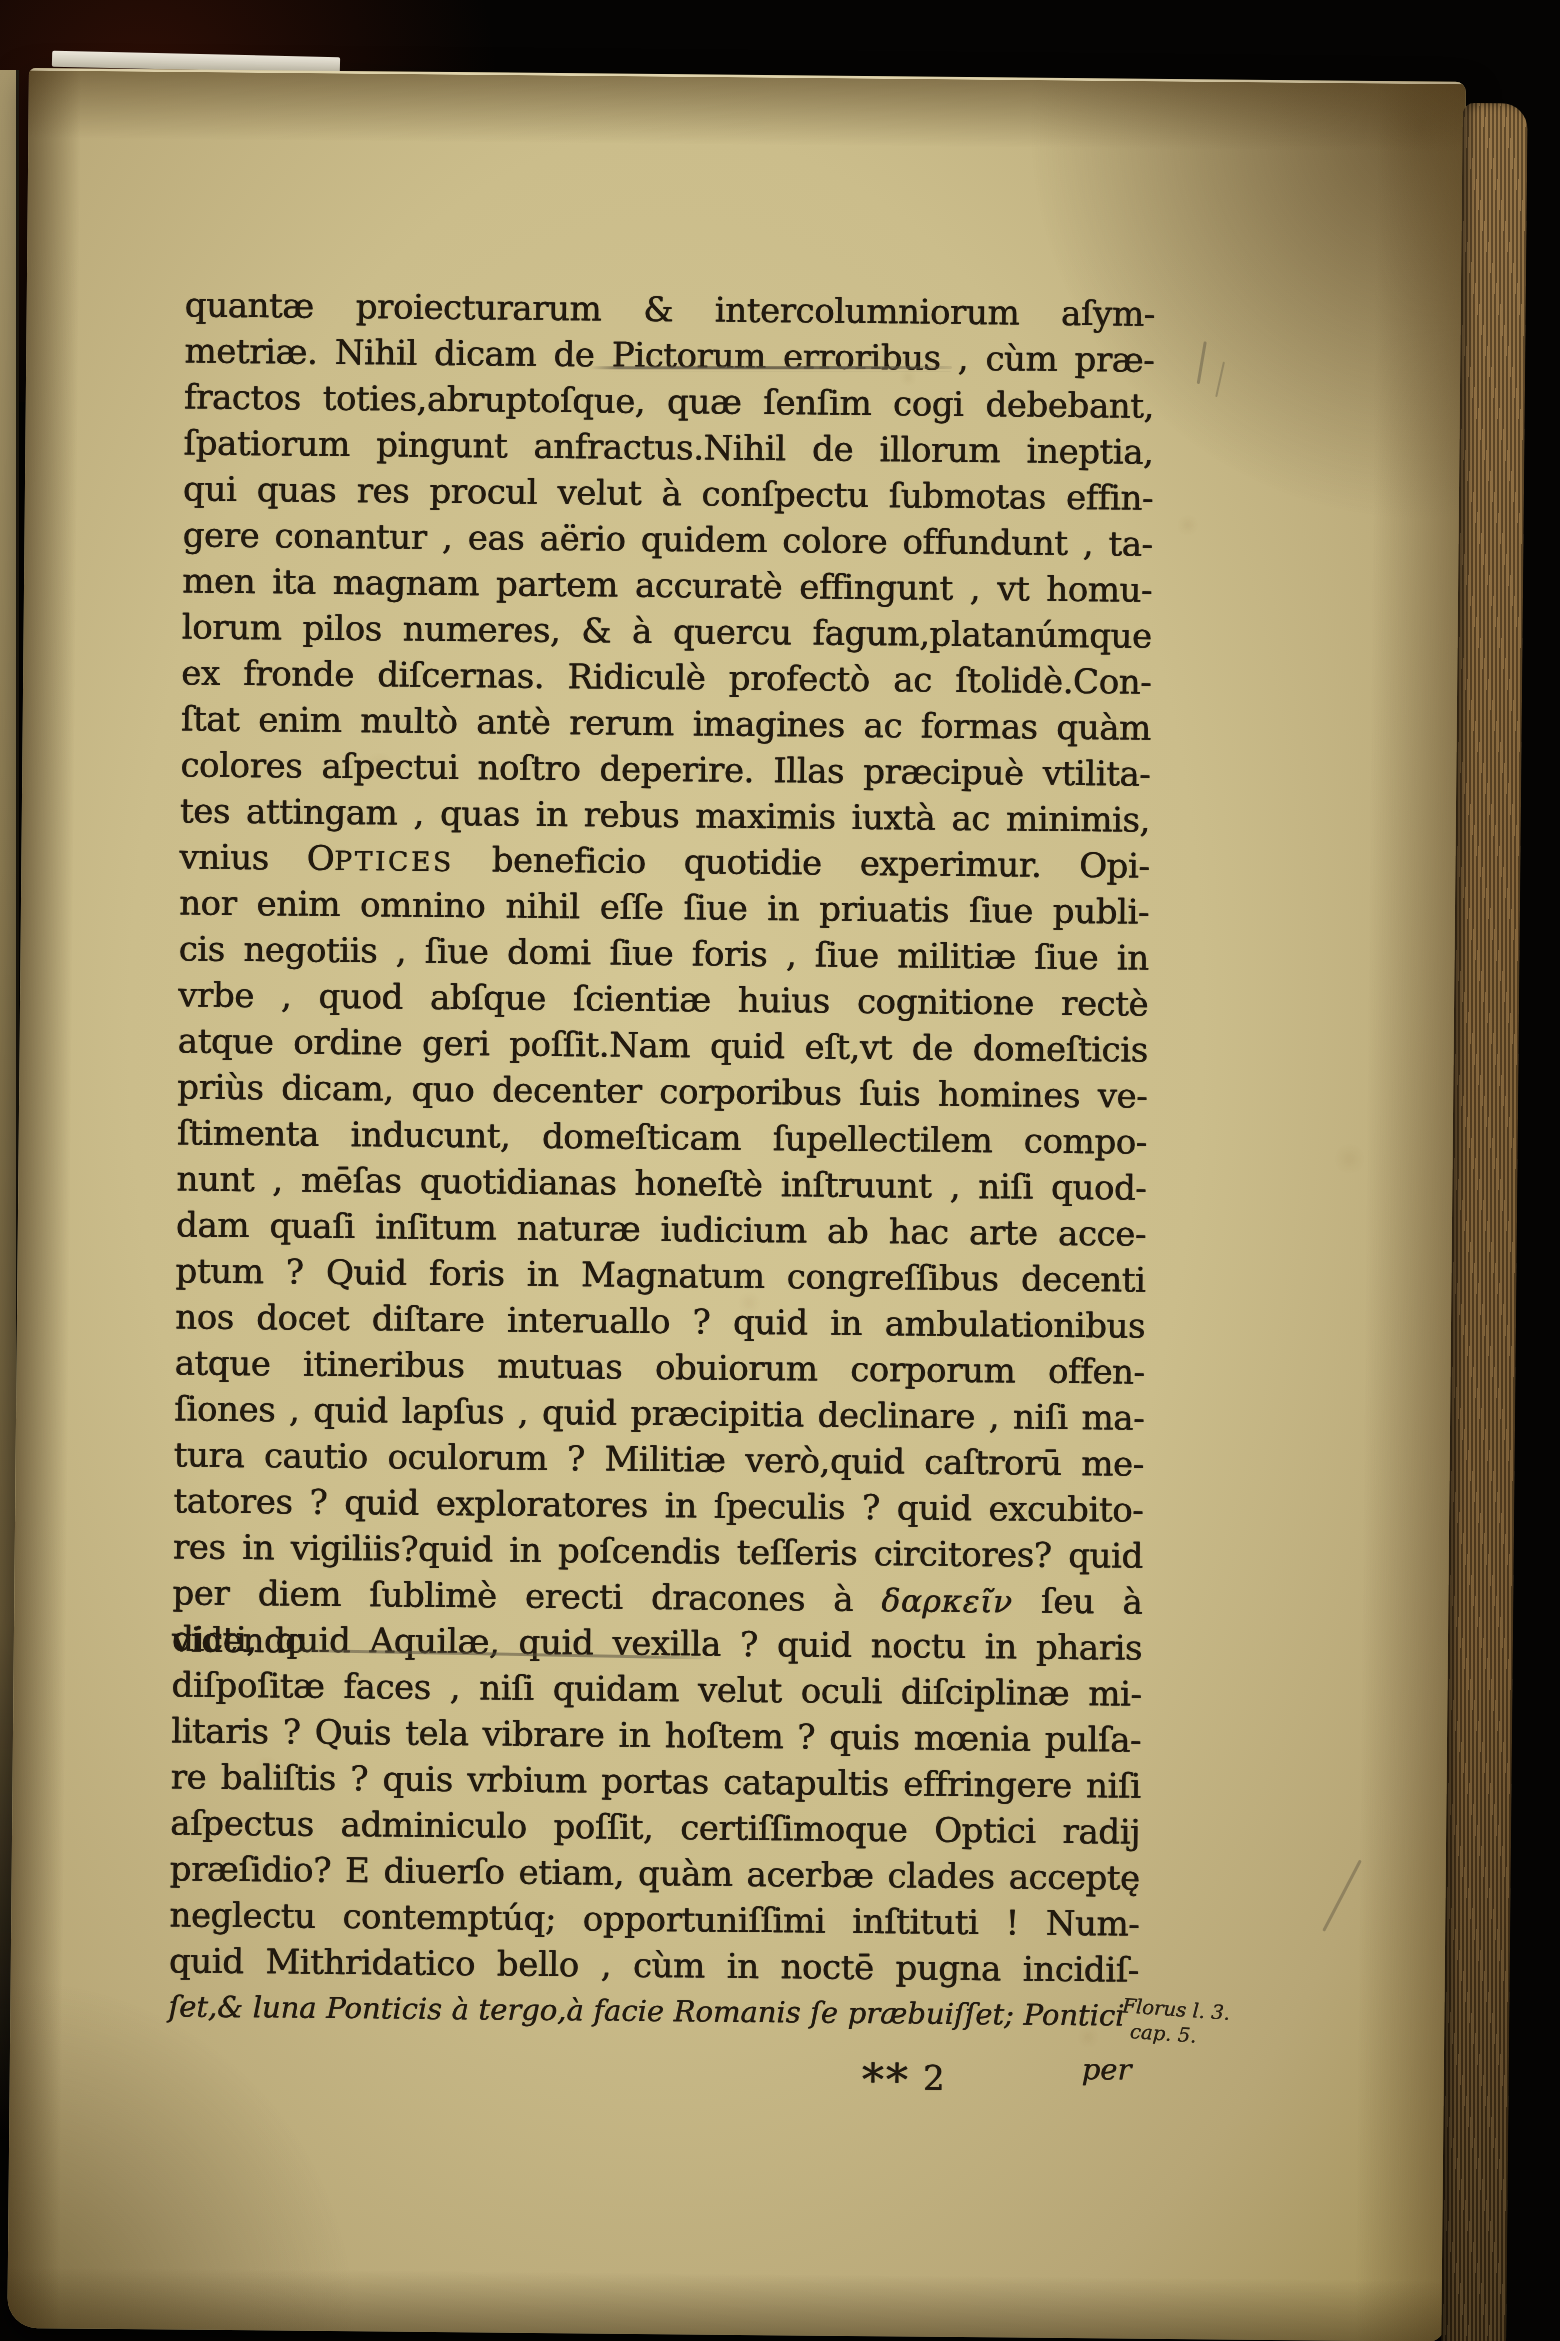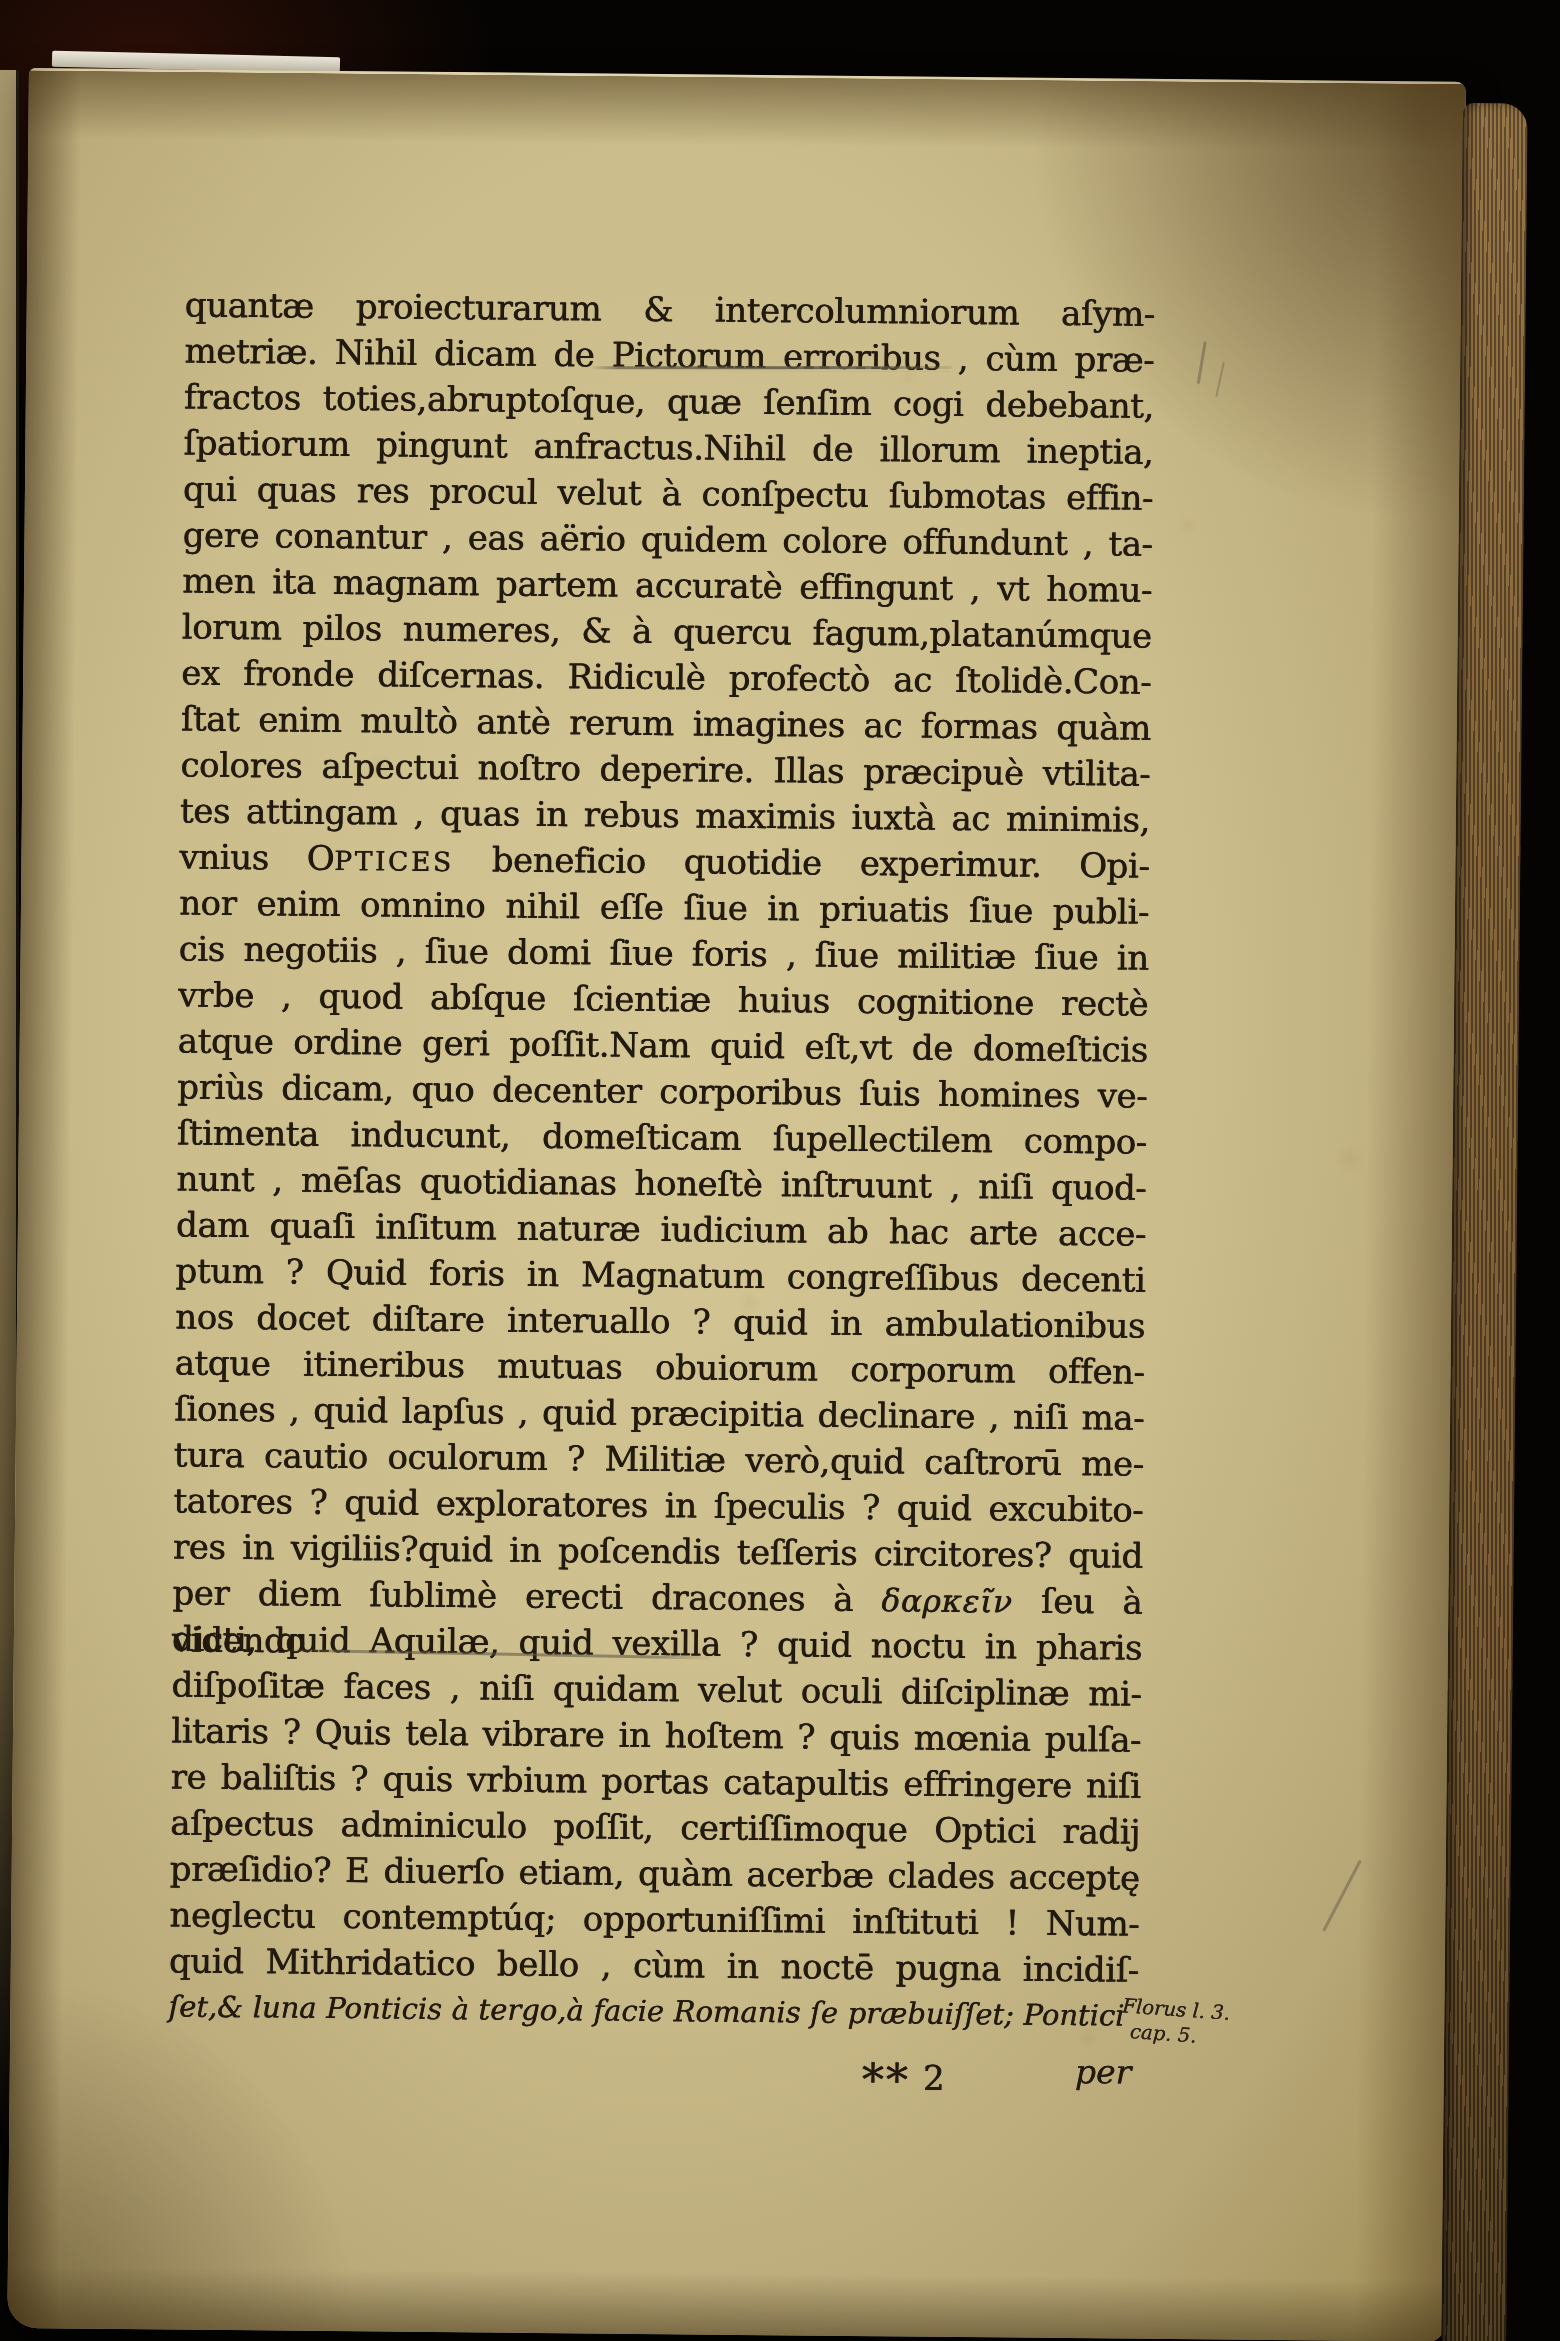--- a/index.html
+++ b/index.html
@@ -63,21 +63,21 @@
     font-style:italic;font-size:29px;width:956px;letter-spacing:0;
     text-shadow:0.4px 0 currentColor, 0 0 0.7px rgba(34,26,15,.4);
   }
   .sc{font-size:.78em;letter-spacing:.10em;}
   .greek{font-style:italic;font-size:.92em;letter-spacing:.02em;}
   .sig-row{position:relative;height:61px;}
   .signature{position:absolute;left:694px;top:0;font-size:34px;color:#221a0f;
     text-shadow:0.5px 0 currentColor, 0 0 1px rgba(34,26,15,.45);}
   .sig-stars{font-size:1.3em;letter-spacing:1.9px;position:relative;top:5.6px;}
   .sig-num{margin-left:13px;}
-  .catchword{position:absolute;right:6.6px;top:1.9px;font-style:italic;font-size:33px;color:#221a0f;
+  .catchword{position:absolute;right:6.6px;top:1.9px;font-style:italic;font-size:29px;color:#221a0f;
     text-shadow:0.4px 0 currentColor;}
   .margin-note{
     position:absolute;left:1111px;top:1918px;transform:rotate(3.5deg);
     font-style:italic;font-size:19.7px;line-height:25px;color:#2a2114;
     text-shadow:0.3px 0 currentColor;
   }
   .margin-note .l2{margin-left:9.4px;}
   .pencil{position:absolute;pointer-events:none;}
   .pencil.u1{left:563px;top:291px;width:363px;height:3.3px;transform:rotate(-.6deg);border-radius:1.9px;
     background:linear-gradient(90deg, rgba(105,96,75,0), rgba(105,96,75,.75) 8%, rgba(88,80,62,.8) 45%, rgba(105,96,75,.85) 75%, rgba(105,96,75,.15));

